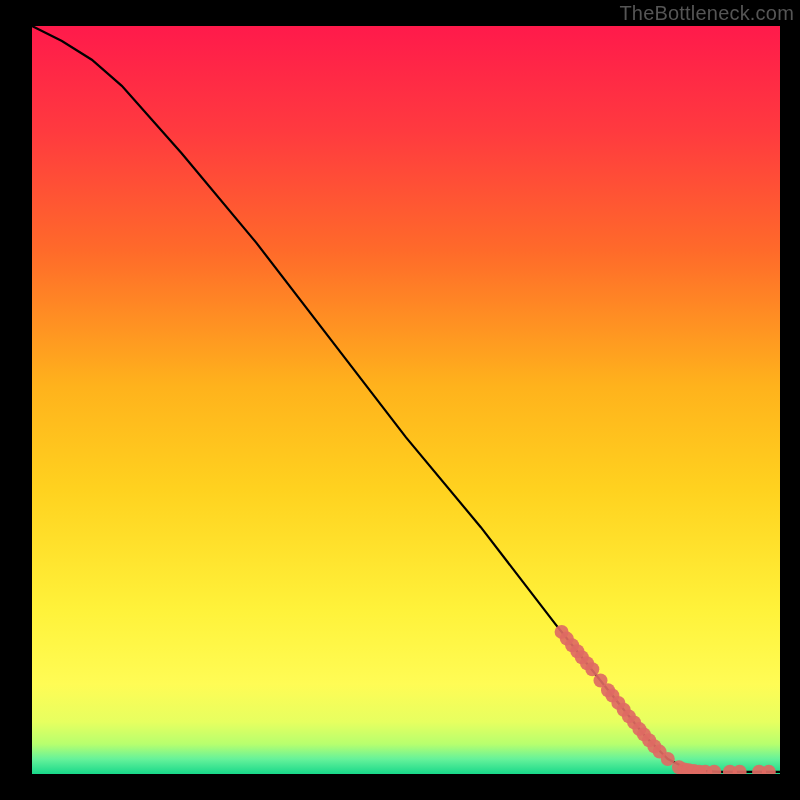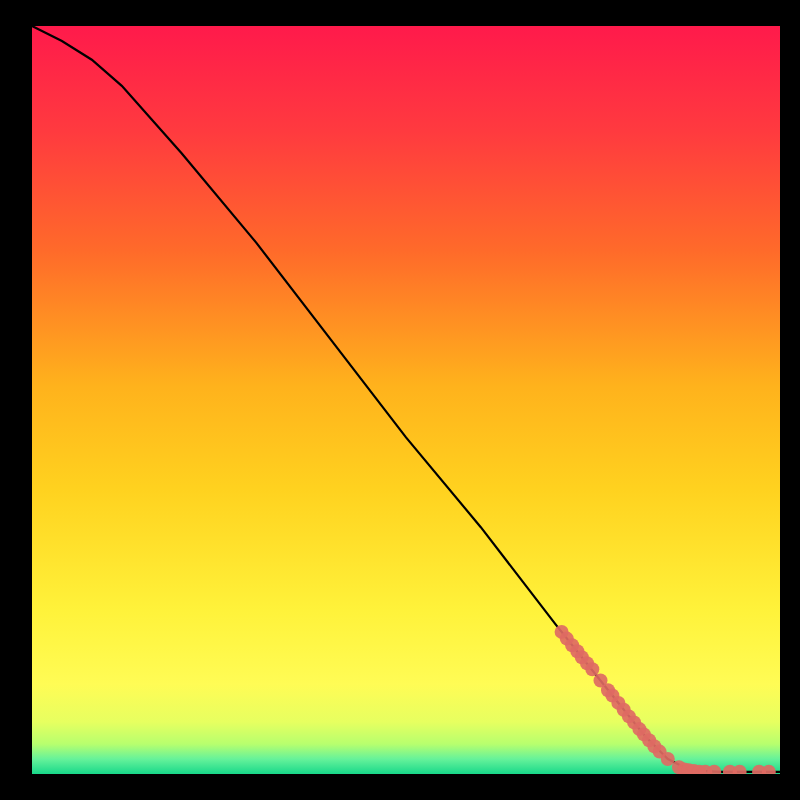--- a/index.html
+++ b/index.html
@@ -35,20 +35,21 @@
     height: 748px;
   }
   svg {
     display: block;
   }
 </style>
 </head>
 <body>
 
 <div class="frame">
+  <div class="watermark">TheBottleneck.com</div>
   <div class="plot">
     <svg id="chart-svg" width="748" height="748" viewBox="0 0 748 748">
       <defs>
         <linearGradient id="bg-grad" x1="0" y1="0" x2="0" y2="1">
           <stop offset="0%" stop-color="#ff1a4b"></stop>
           <stop offset="14%" stop-color="#ff3a3f"></stop>
           <stop offset="30%" stop-color="#ff6a2a"></stop>
           <stop offset="48%" stop-color="#ffb21c"></stop>
           <stop offset="62%" stop-color="#ffd21f"></stop>
           <stop offset="78%" stop-color="#fff23a"></stop>

